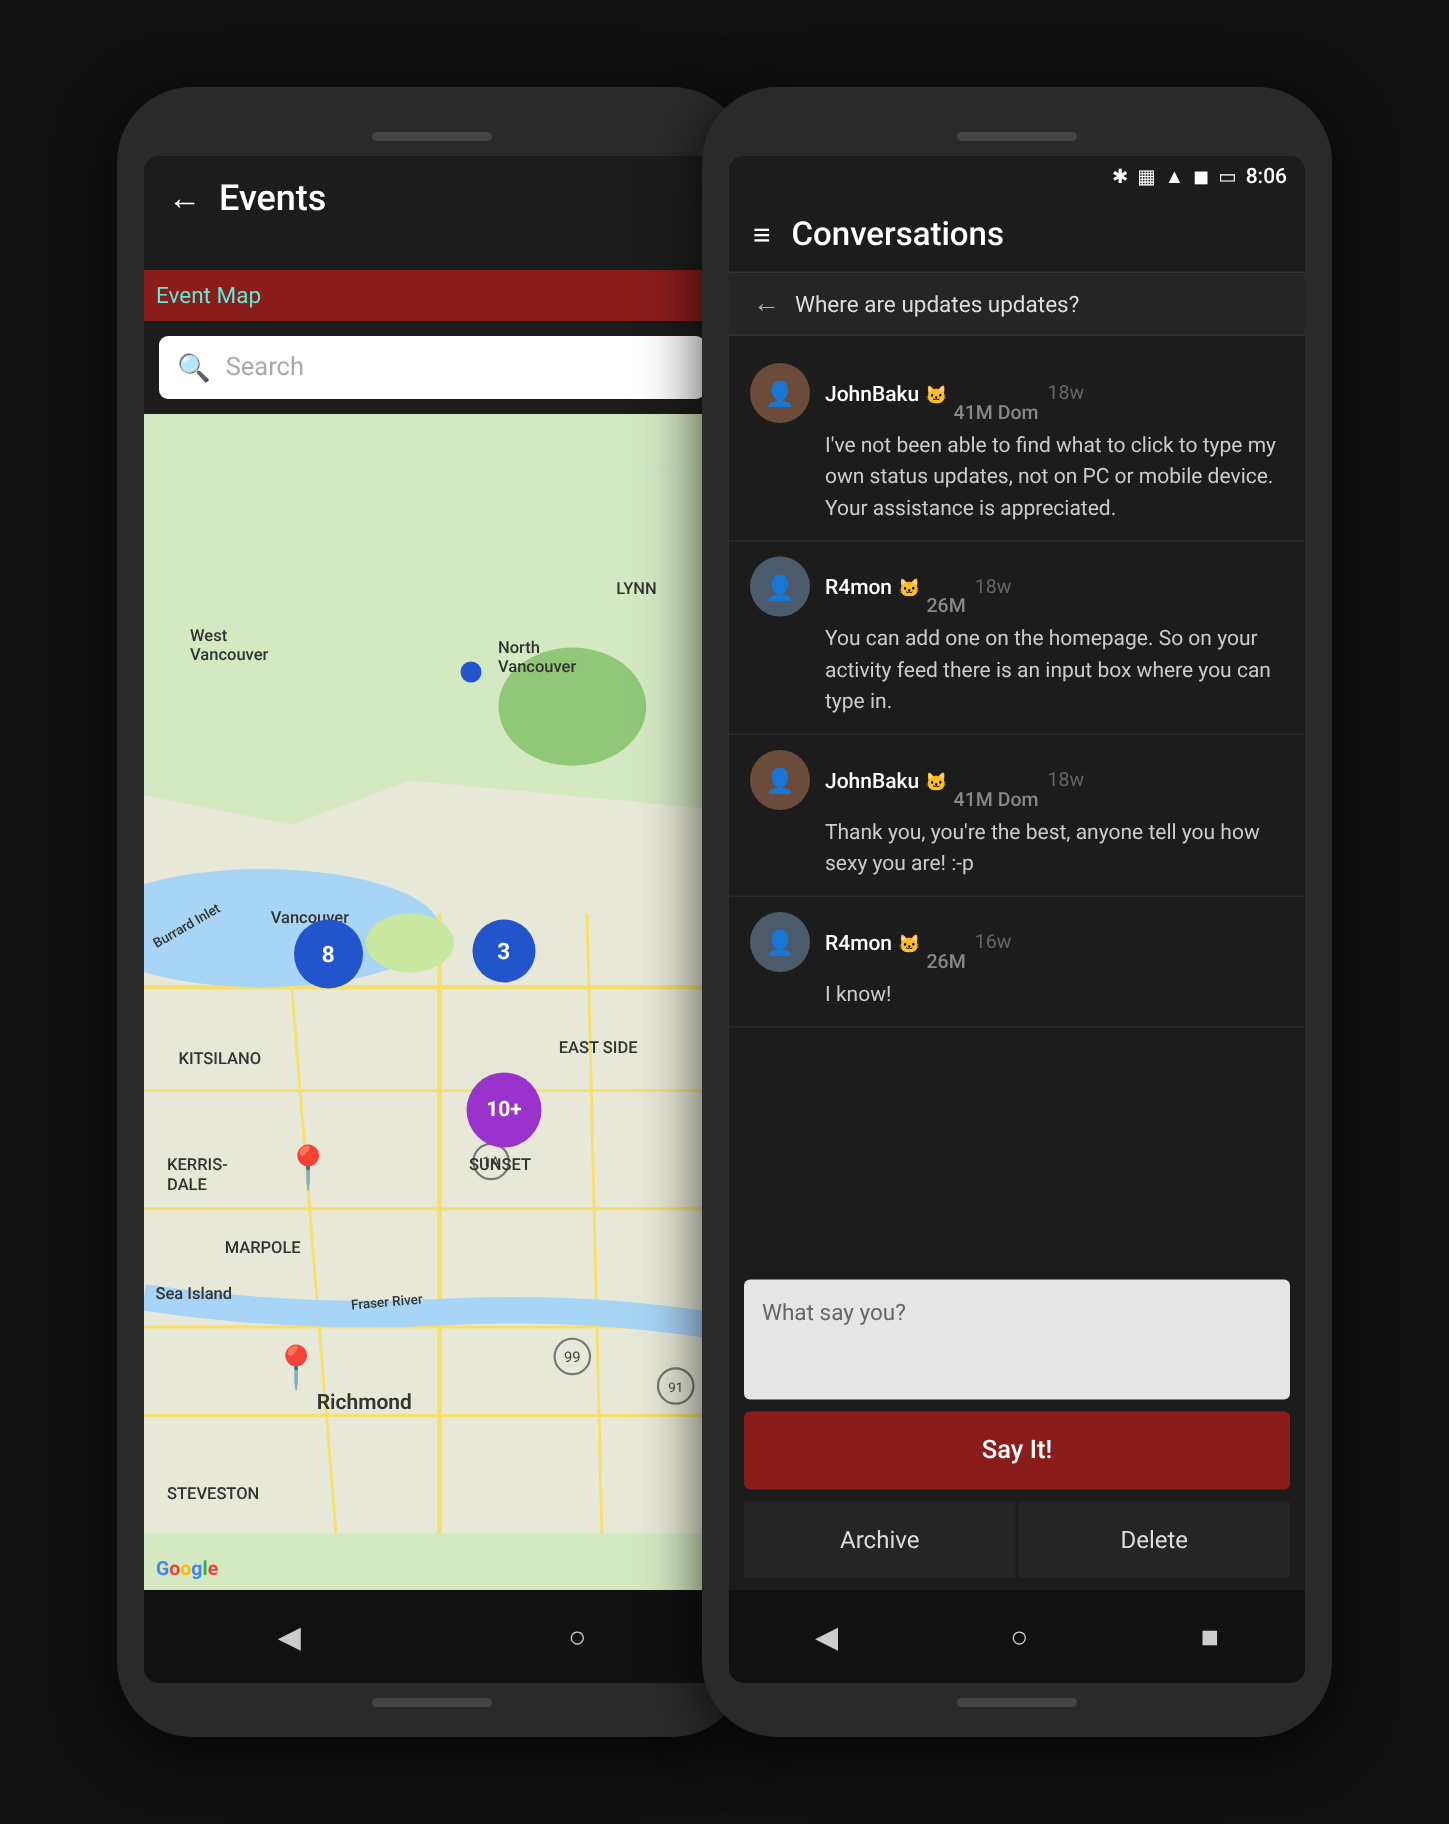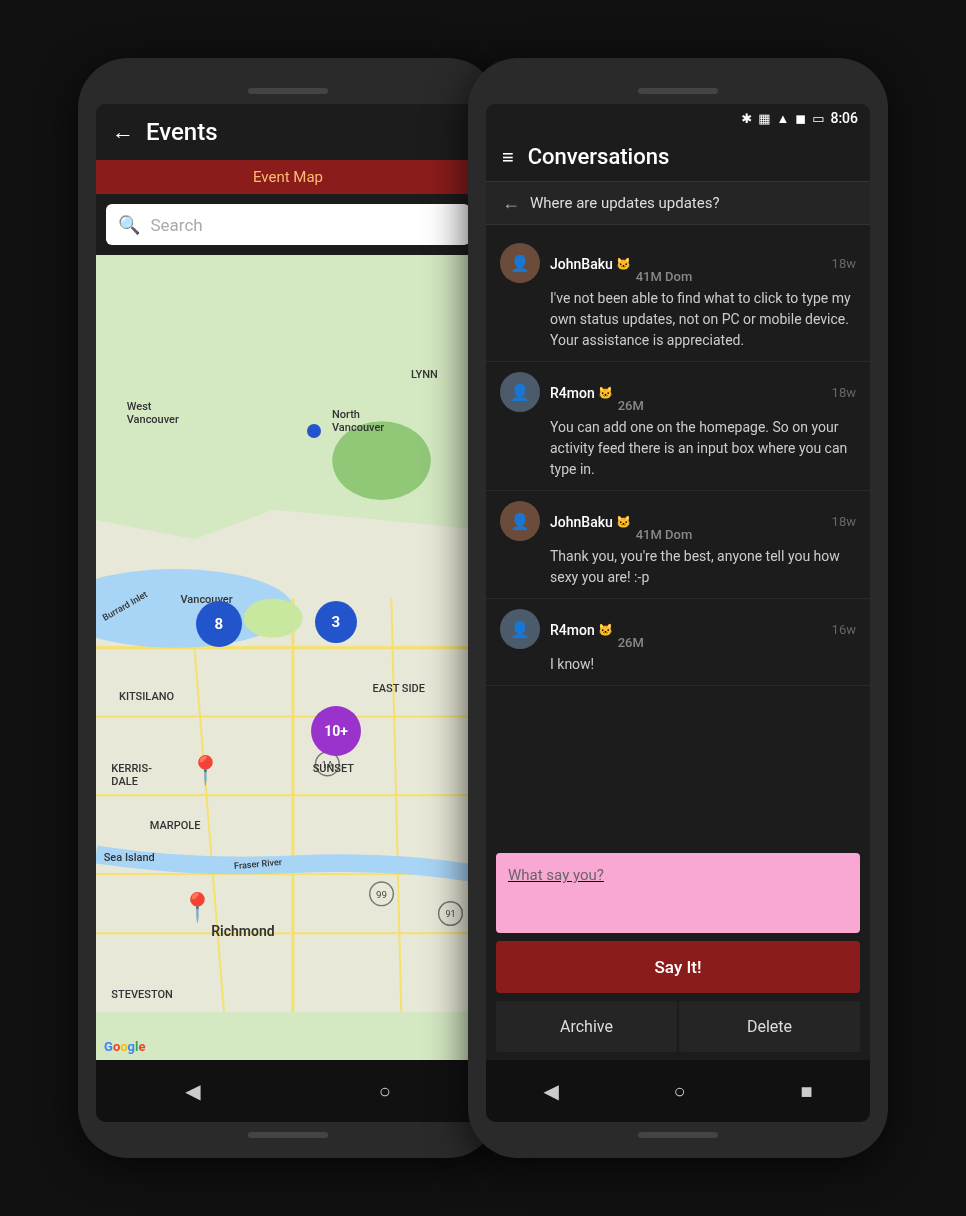--- a/index.html
+++ b/index.html
@@ -88,25 +88,25 @@
       color: white;
       font-size: 22px;
     }
     .events-header-title {
       color: white;
       font-size: 24px;
       font-weight: 500;
     }
     .event-map-tab {
       background: #8b1c1c;
-      text-align: center;
       padding: 8px;
-      color: #fdba74;
+      color: #5eead4;
       font-size: 15px;
       flex-shrink: 0;
+      margin-top: 20px;
     }
     .search-bar {
       background: white;
       margin: 10px 10px;
       border-radius: 6px;
       display: flex;
       align-items: center;
       padding: 10px 12px;
       gap: 10px;
       flex-shrink: 0;
@@ -252,43 +252,42 @@
       color: #ccc;
     }
     .avatar-j { background: #6b4c3b; }
     .avatar-r { background: #4c5b6b; }
     .message-content { flex: 1; }
     .message-header {
       display: flex;
       align-items: center;
       gap: 6px;
       margin-bottom: 4px;
-      justify-content: space-between;
+      justify-content: flex-start;
     }
     .message-author {
       color: white;
       font-size: 14px;
       font-weight: 500;
       display: flex;
       align-items: center;
       gap: 4px;
     }
     .author-badge { font-size: 12px; }
     .author-meta { color: #888; font-size: 13px; margin-top: 26px; }
     .message-time { color: #666; font-size: 13px; }
     .message-text { color: #ccc; font-size: 14px; line-height: 1.5; }
 
     .compose-area {
-      background: #f9a8d4;
+      background: #e5e5e5;
       margin: 8px 10px;
       border-radius: 4px;
       padding: 12px;
       flex-shrink: 0;
       min-height: 80px;
-      text-decoration: underline;
     }
     .compose-placeholder { color: #666; font-size: 15px; }
 
     .say-it-btn {
       background: #8b1c1c;
       margin: 0 10px 8px;
       padding: 16px;
       text-align: center;
       color: white;
       font-size: 17px;

